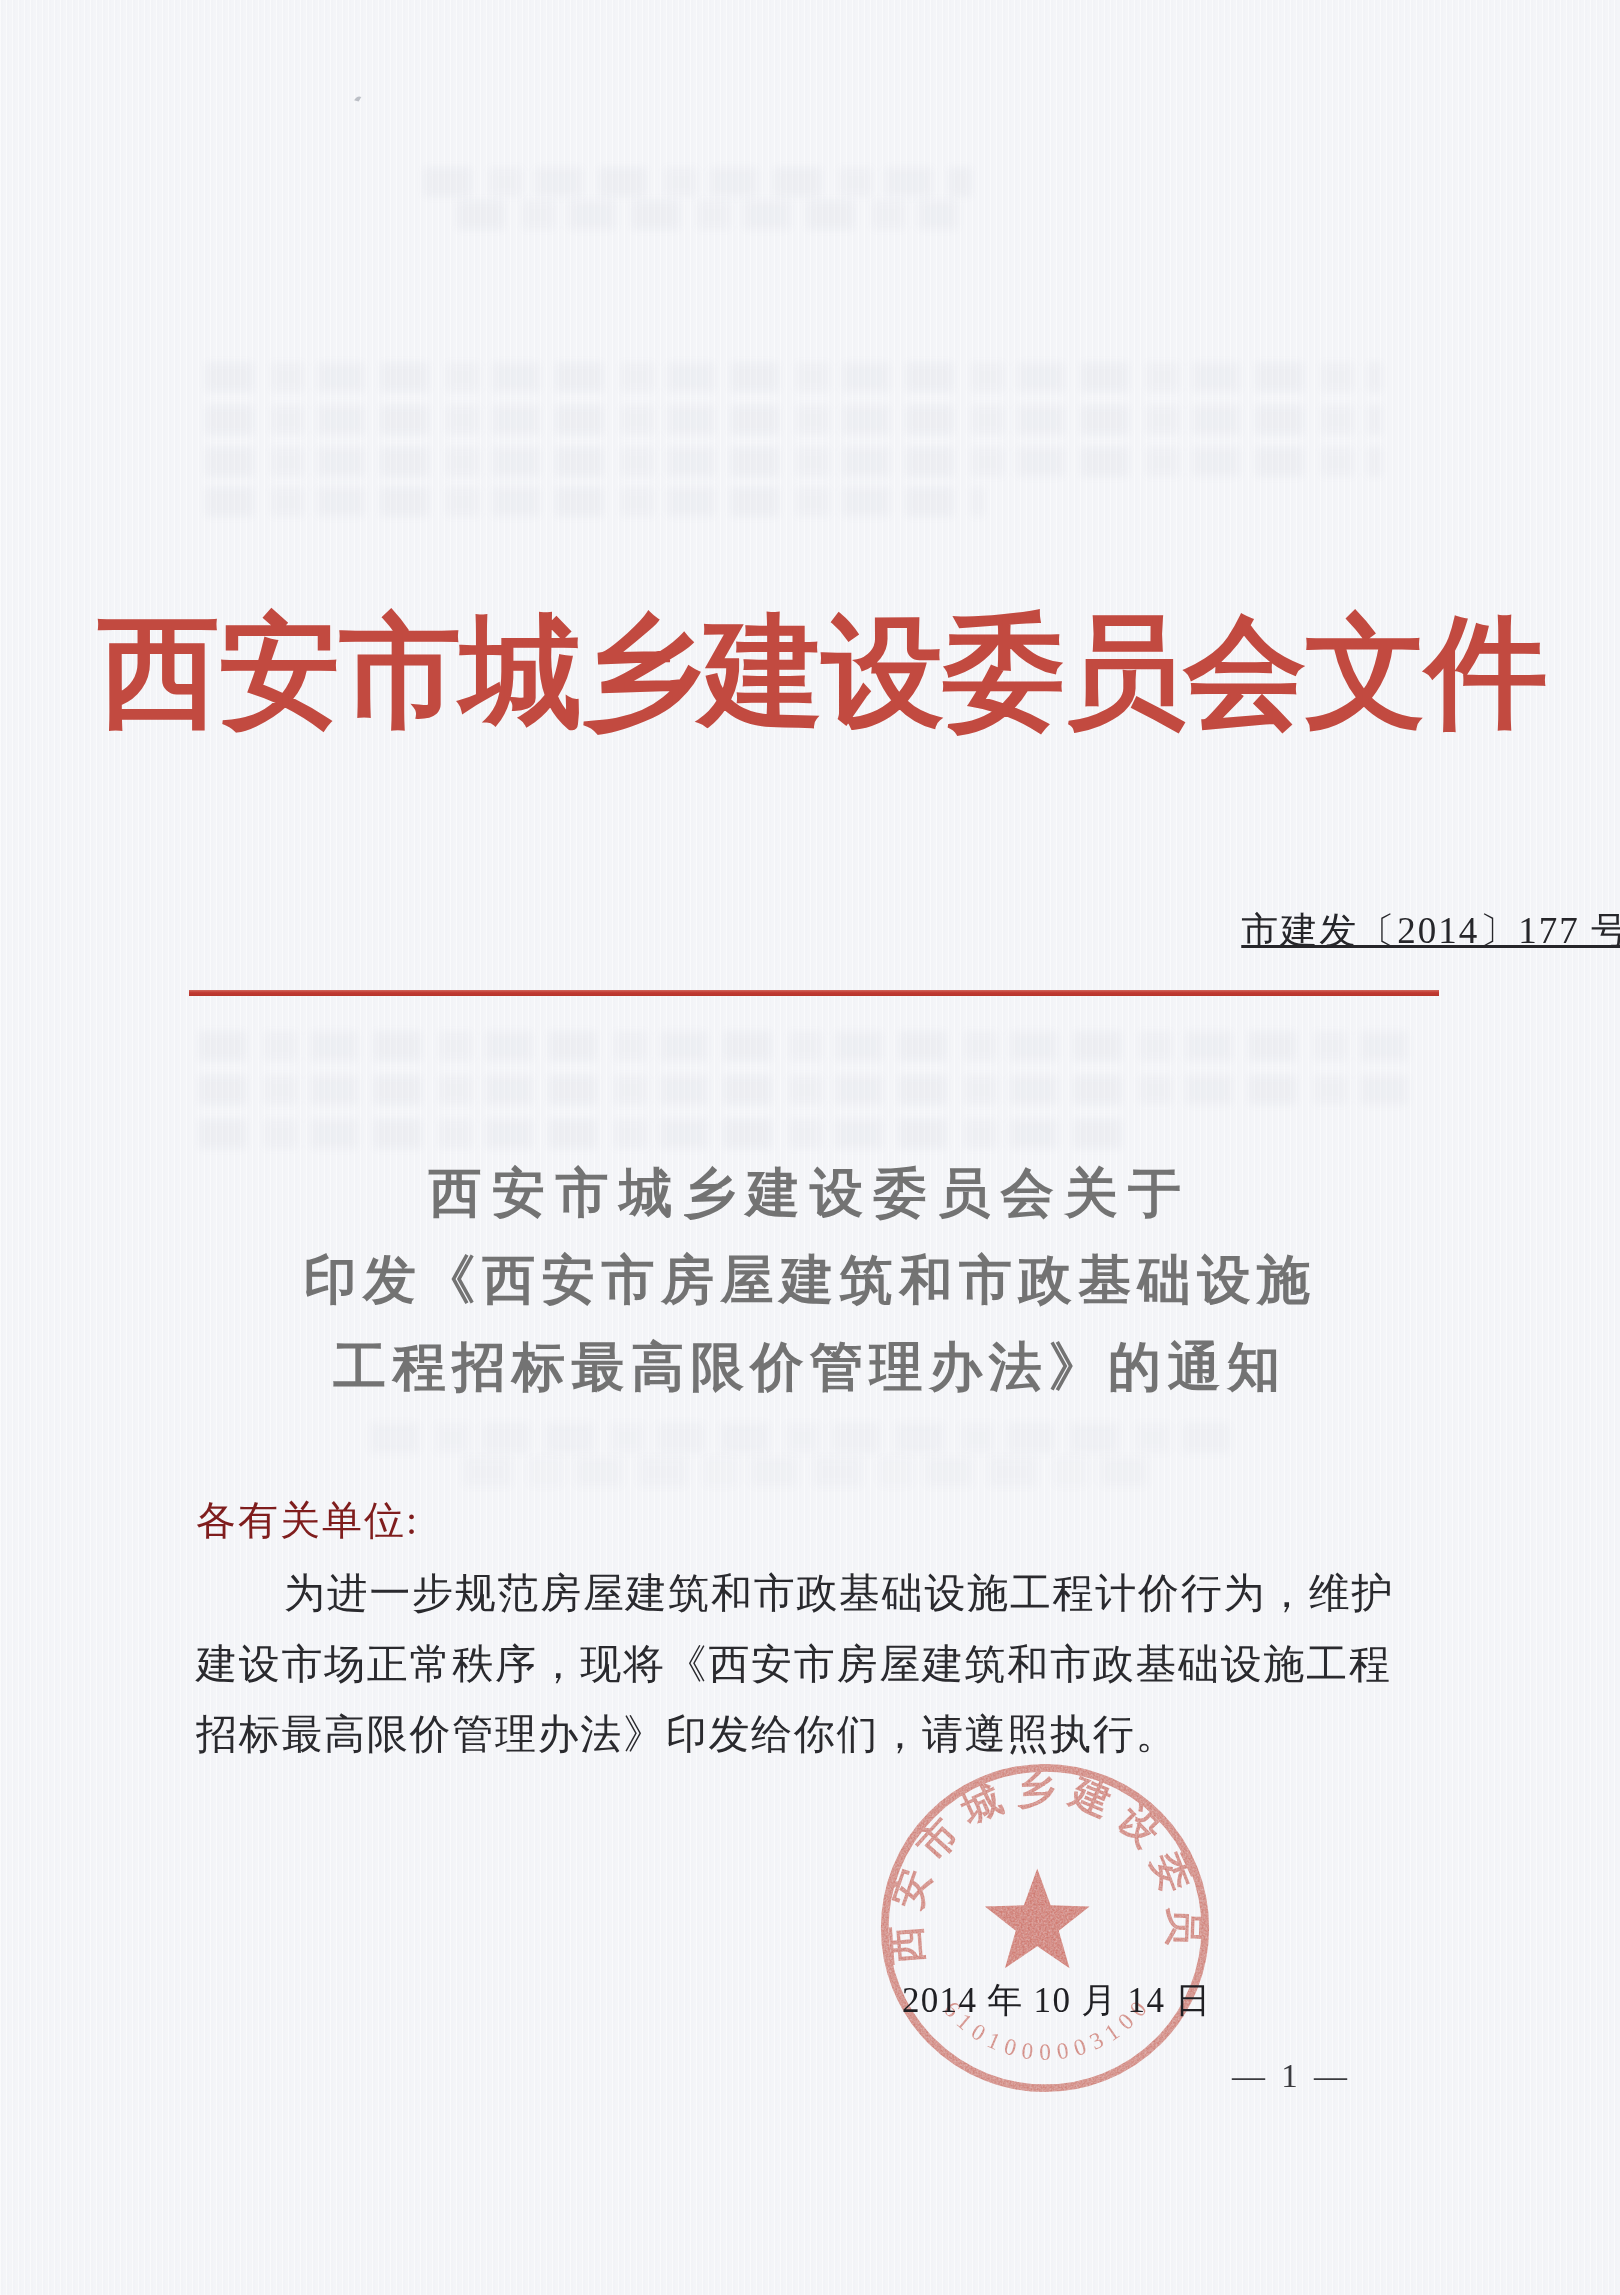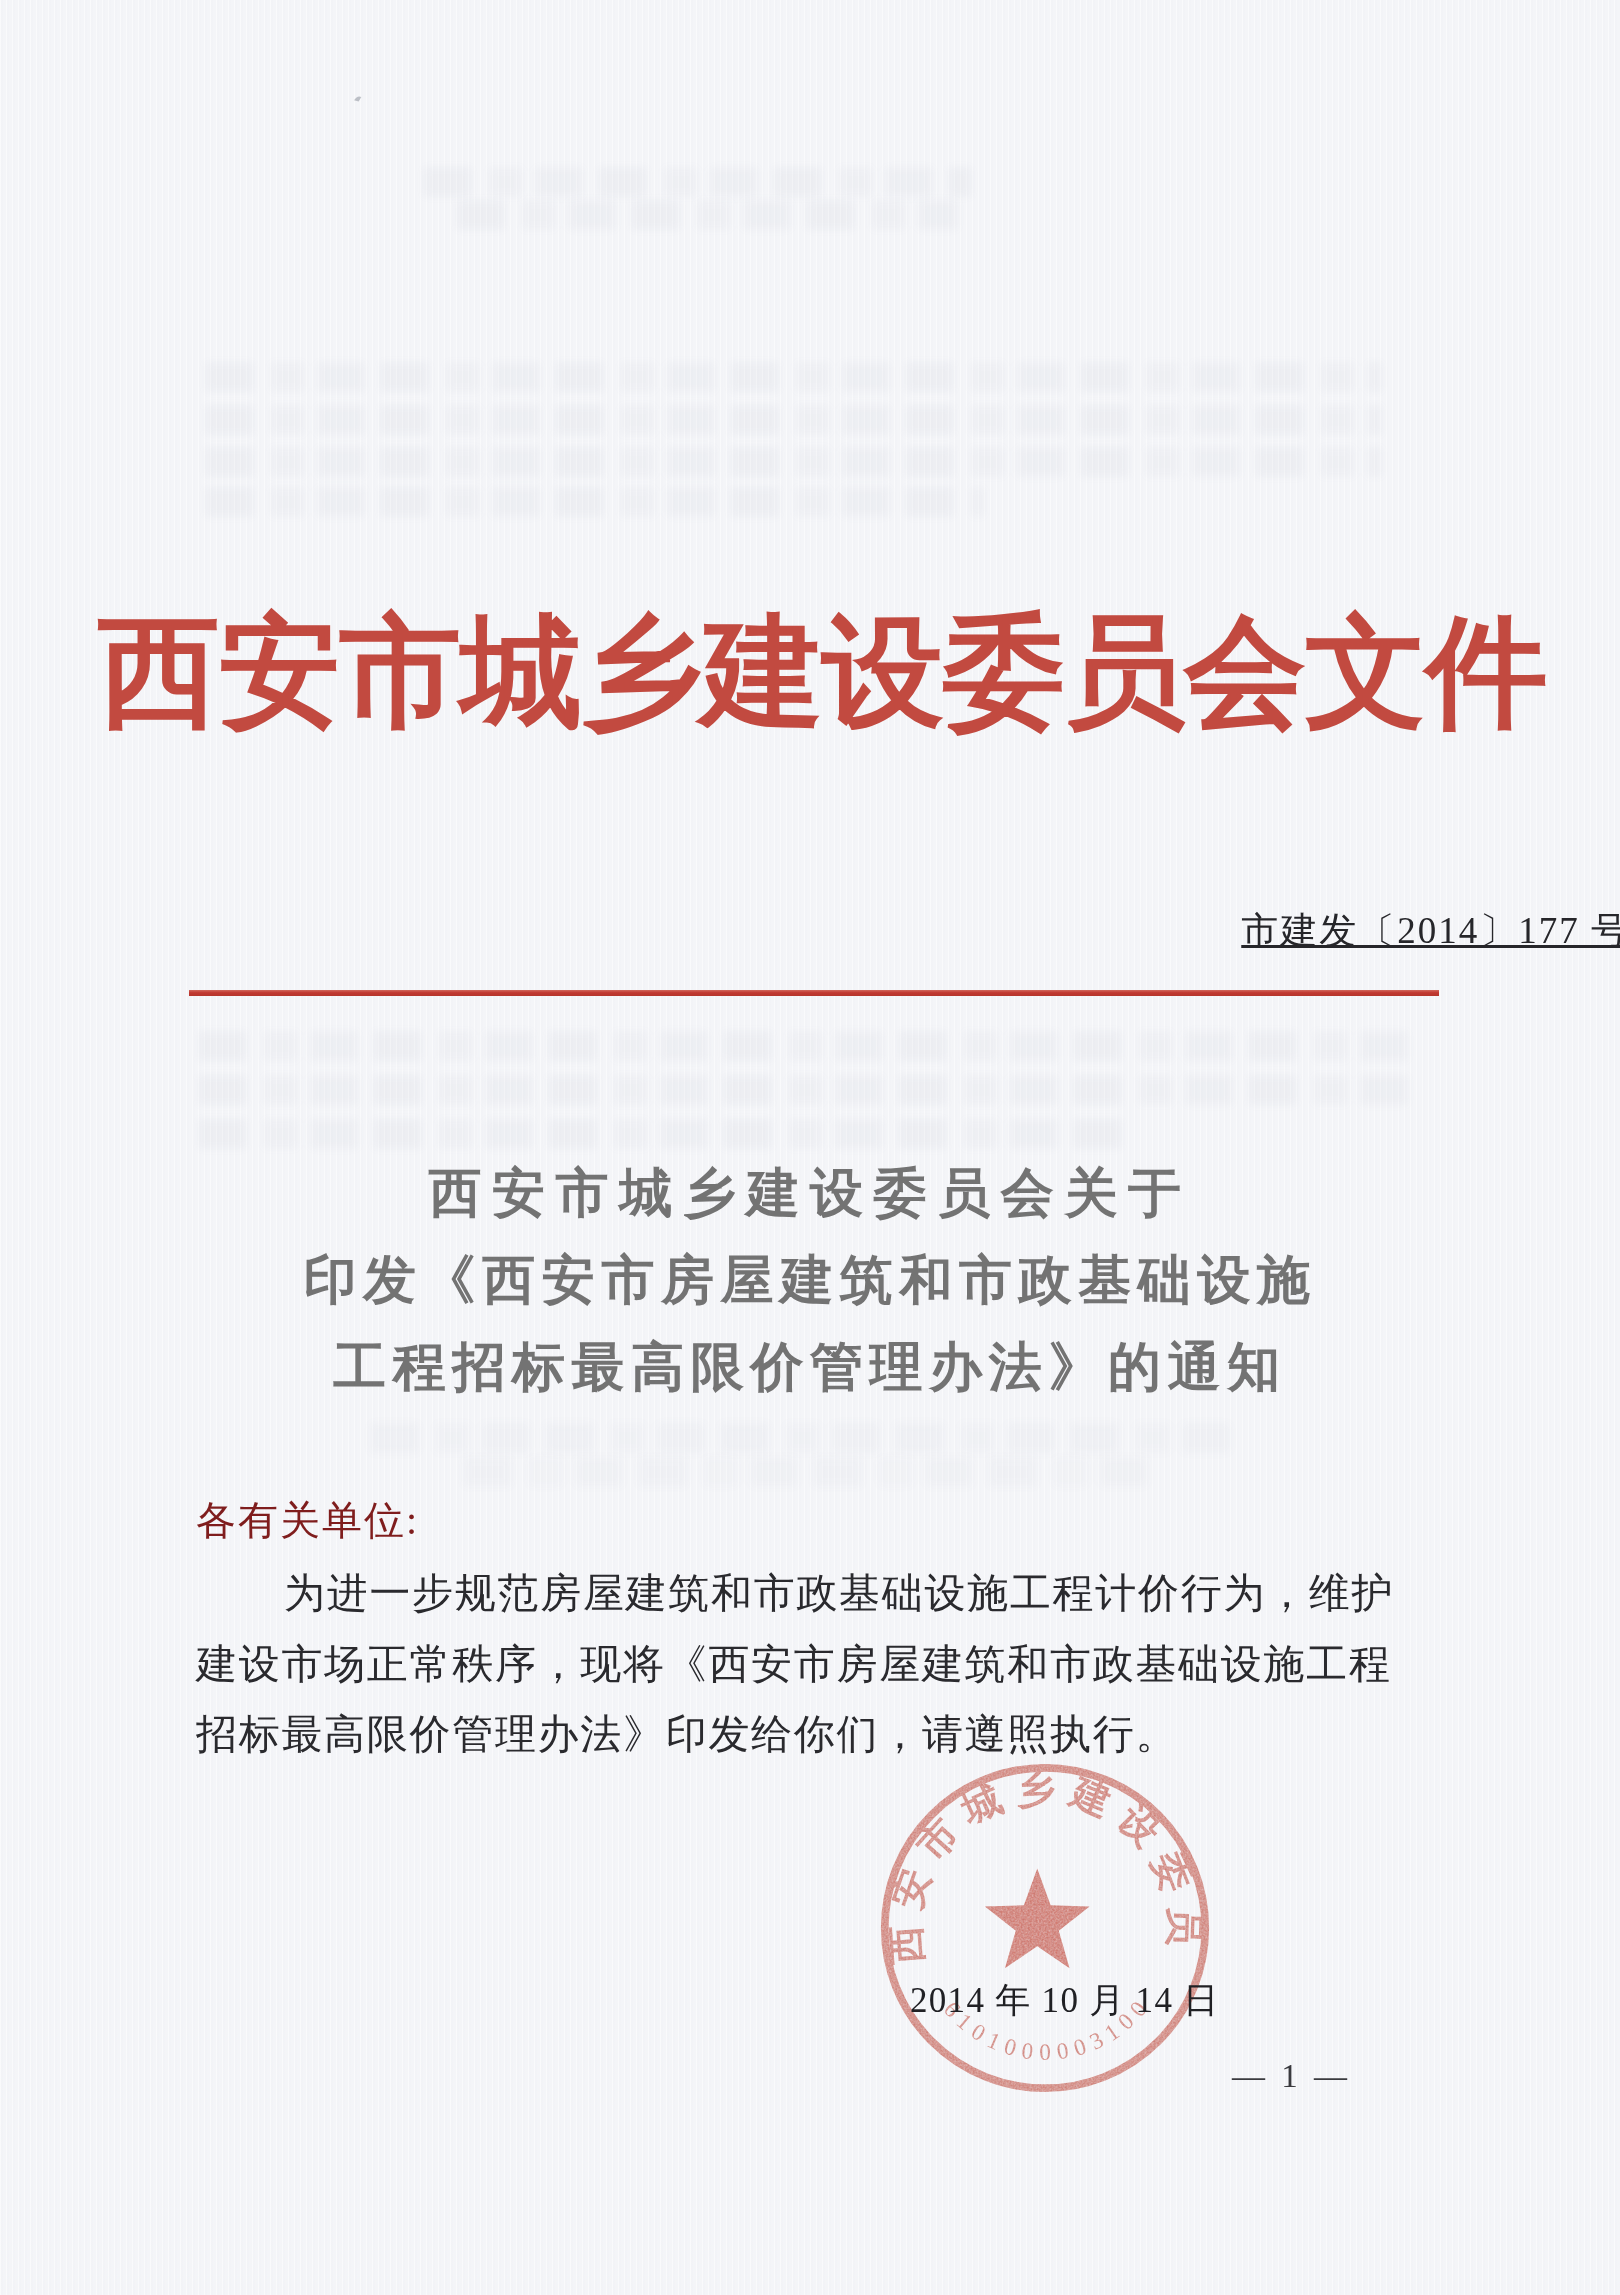--- a/index.html
+++ b/index.html
@@ -98,21 +98,20 @@
     z-index: 3;
   }
   .doc-date {
     position: absolute;
     left: 902px; top: 1983px;
     font-size: 35px; line-height: 1;
     letter-spacing: 1.3px;
     color: #202024;
     white-space: nowrap;
     z-index: 3;
-    margin-left: 8px;
   }
   .page-number {
     position: absolute;
     left: 1232px; top: 2060px;
     font-size: 33px; line-height: 1;
     letter-spacing: 4px;
     color: #3a3a3e;
     white-space: nowrap;
     z-index: 3;
   }

